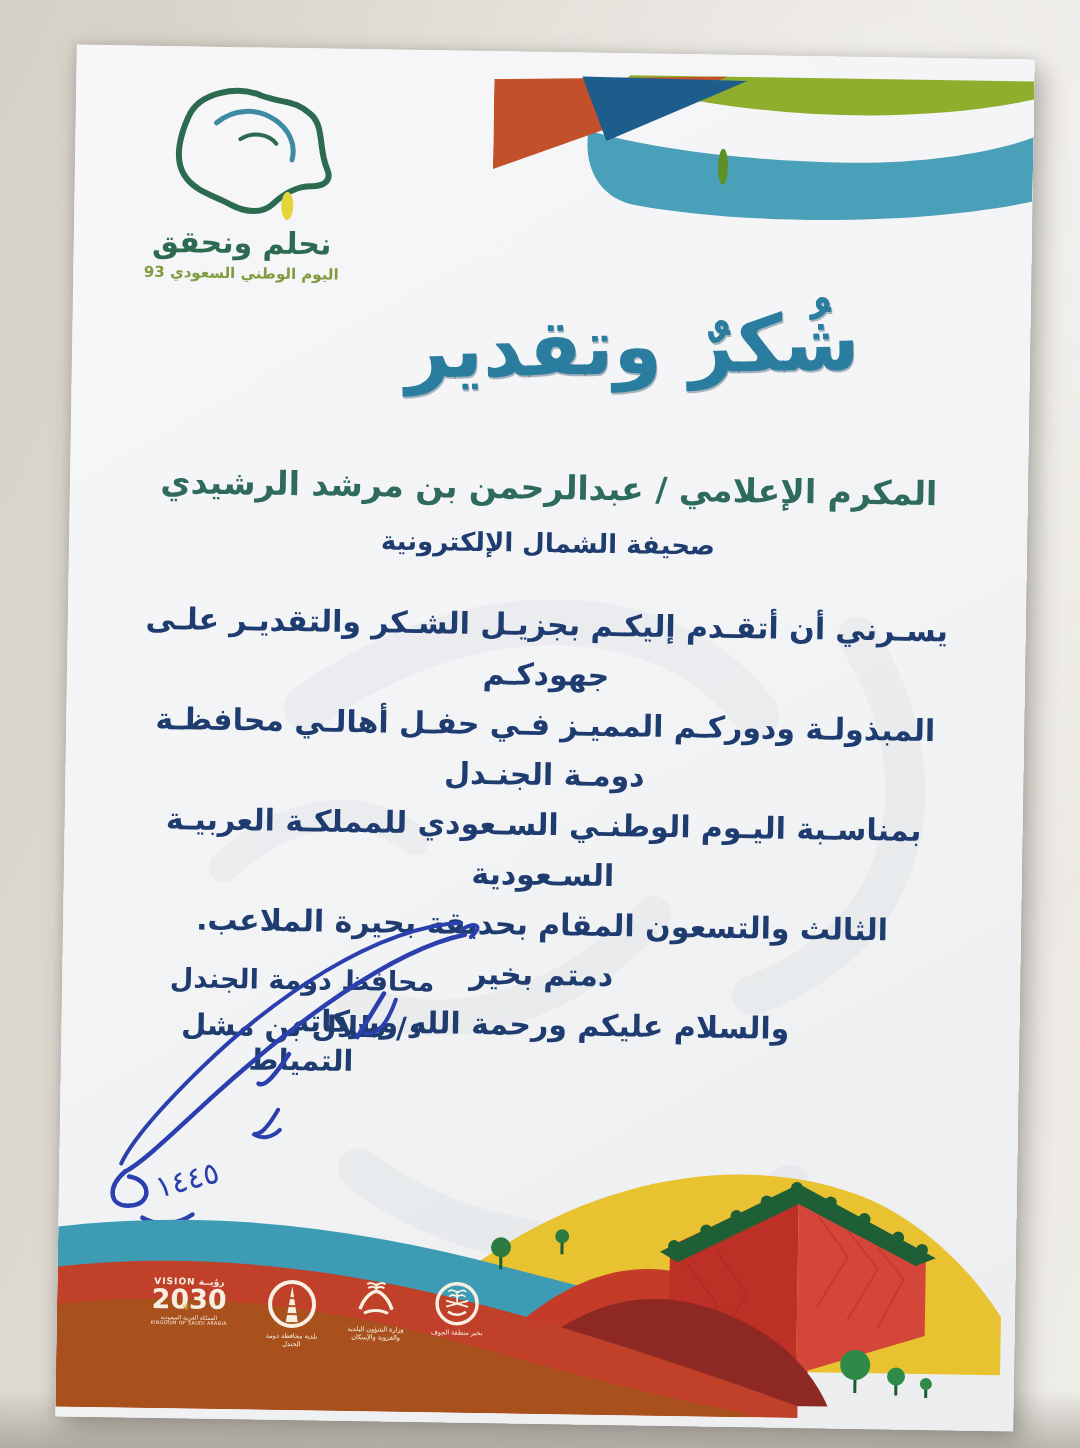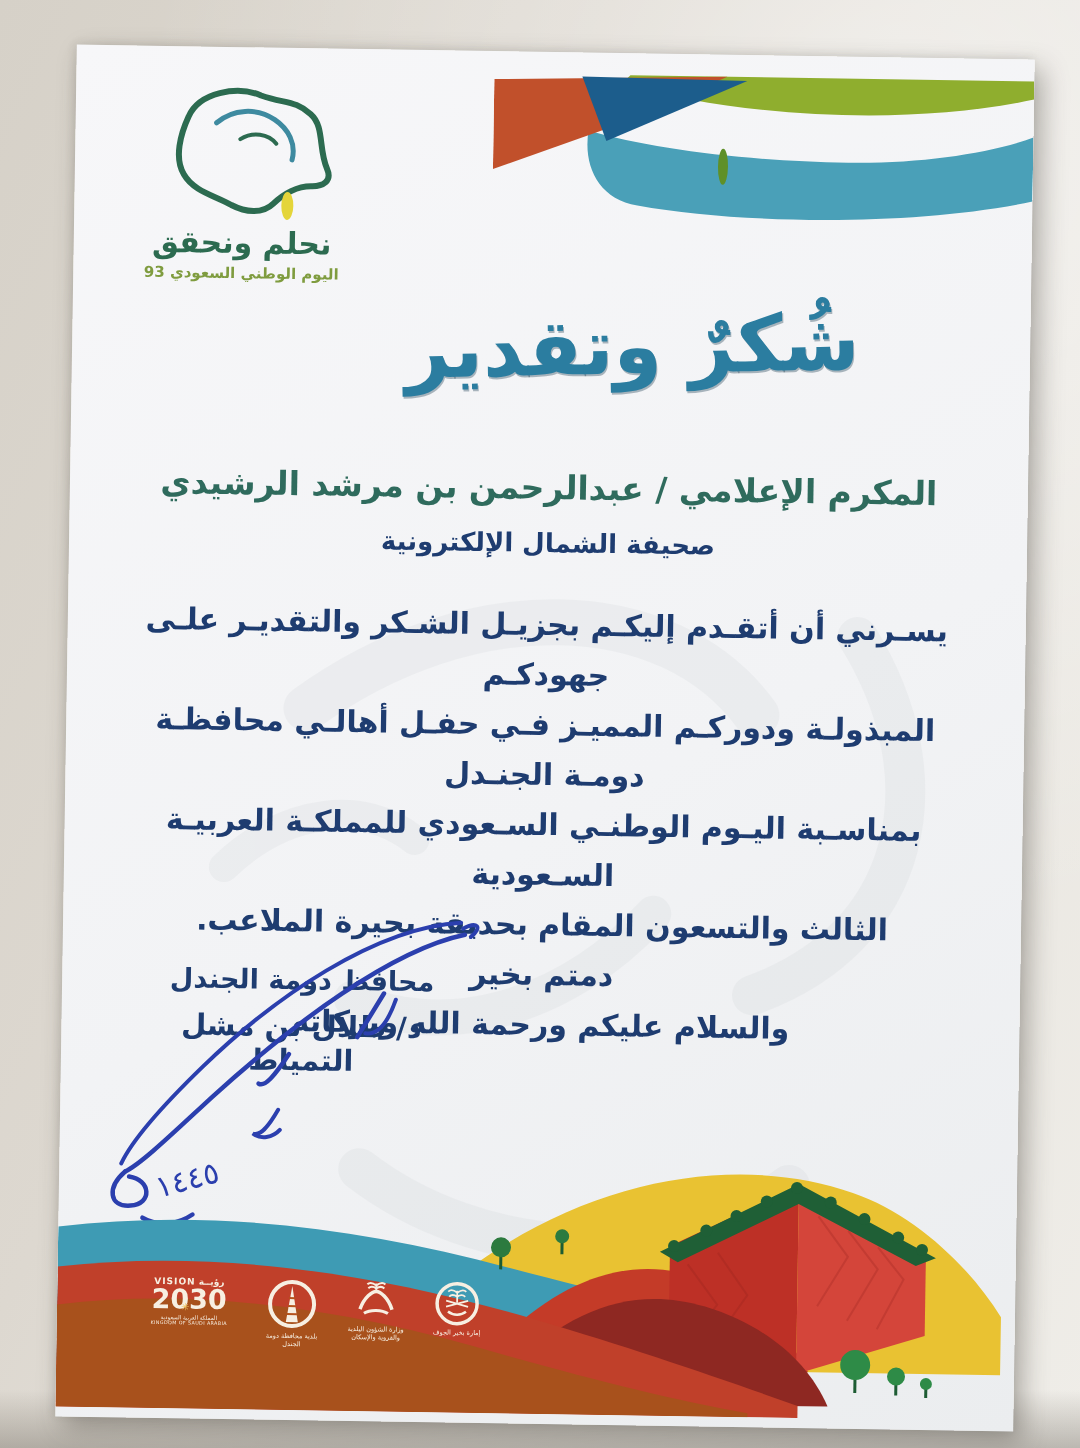--- a/index.html
+++ b/index.html
@@ -203,17 +203,17 @@
       </svg>
       <div class="cap" dir="rtl">وزارة الشؤون البلدية والقروية والإسكان</div>
     </div>
     <div class="lg" style="width:64px">
       <svg width="46" height="46" viewBox="0 0 46 46" style="margin:0 auto">
         <circle cx="23" cy="23" r="20" fill="none" stroke="#f7efe2" stroke-width="3.5"></circle>
         <path d="M23,10 L23,22 M23,12 C19,9 16,9 14,11 M23,12 C27,9 30,9 32,11 M23,16 C20,14 17,14 15,16 M23,16 C26,14 29,14 31,16" stroke="#f7efe2" stroke-width="1.8" fill="none"></path>
         <path d="M12,26 L34,20 M12,20 L34,26" stroke="#f7efe2" stroke-width="1.8"></path>
         <path d="M14,31 C19,35 27,35 32,31" fill="none" stroke="#f7efe2" stroke-width="2.5"></path>
       </svg>
-      <div class="cap" dir="rtl">إمارة بخير الجوف</div>
+      <div class="cap" dir="rtl">بخير منطقة الجوف</div>
     </div>
   </div>
 
 </div>
 
 </body></html>

